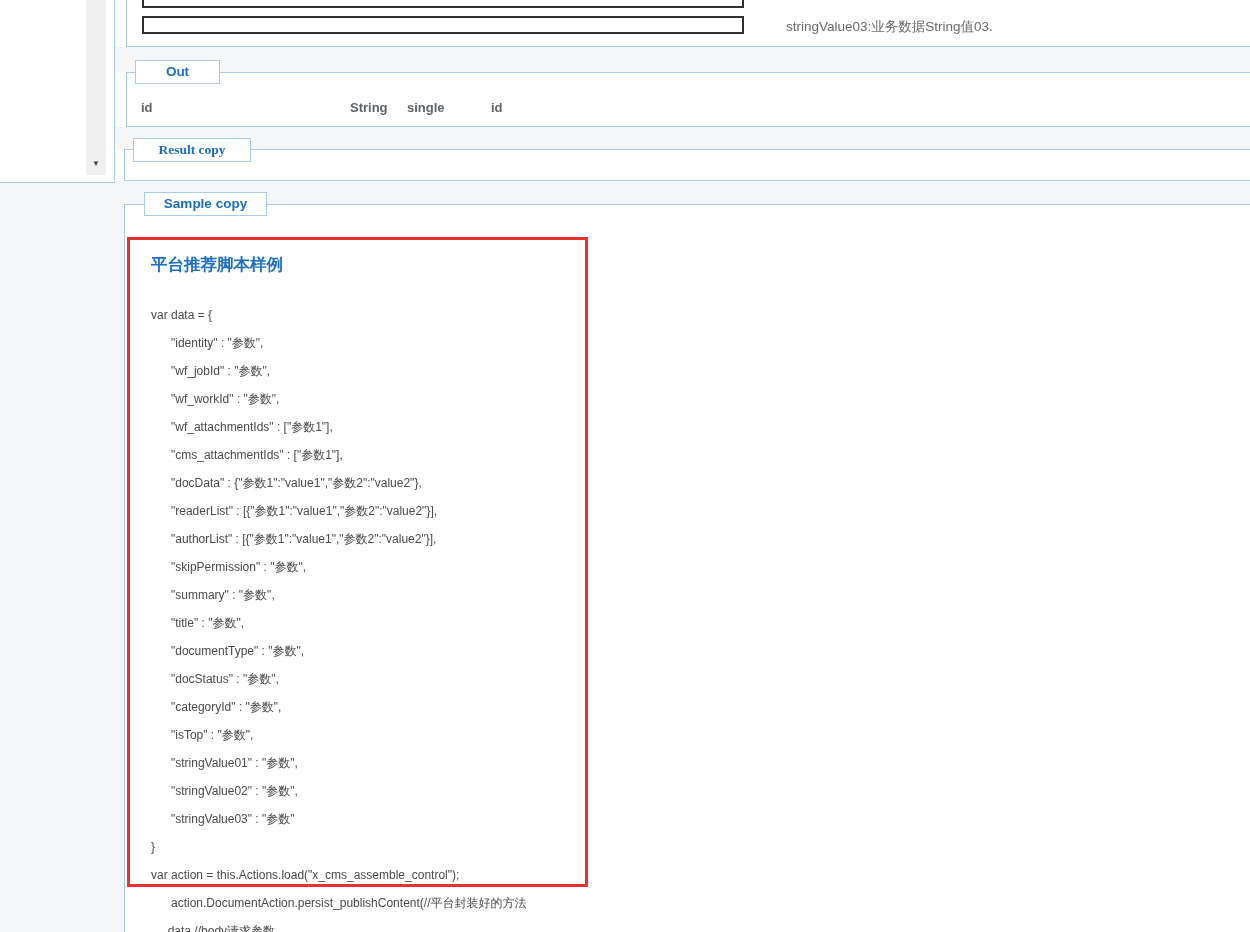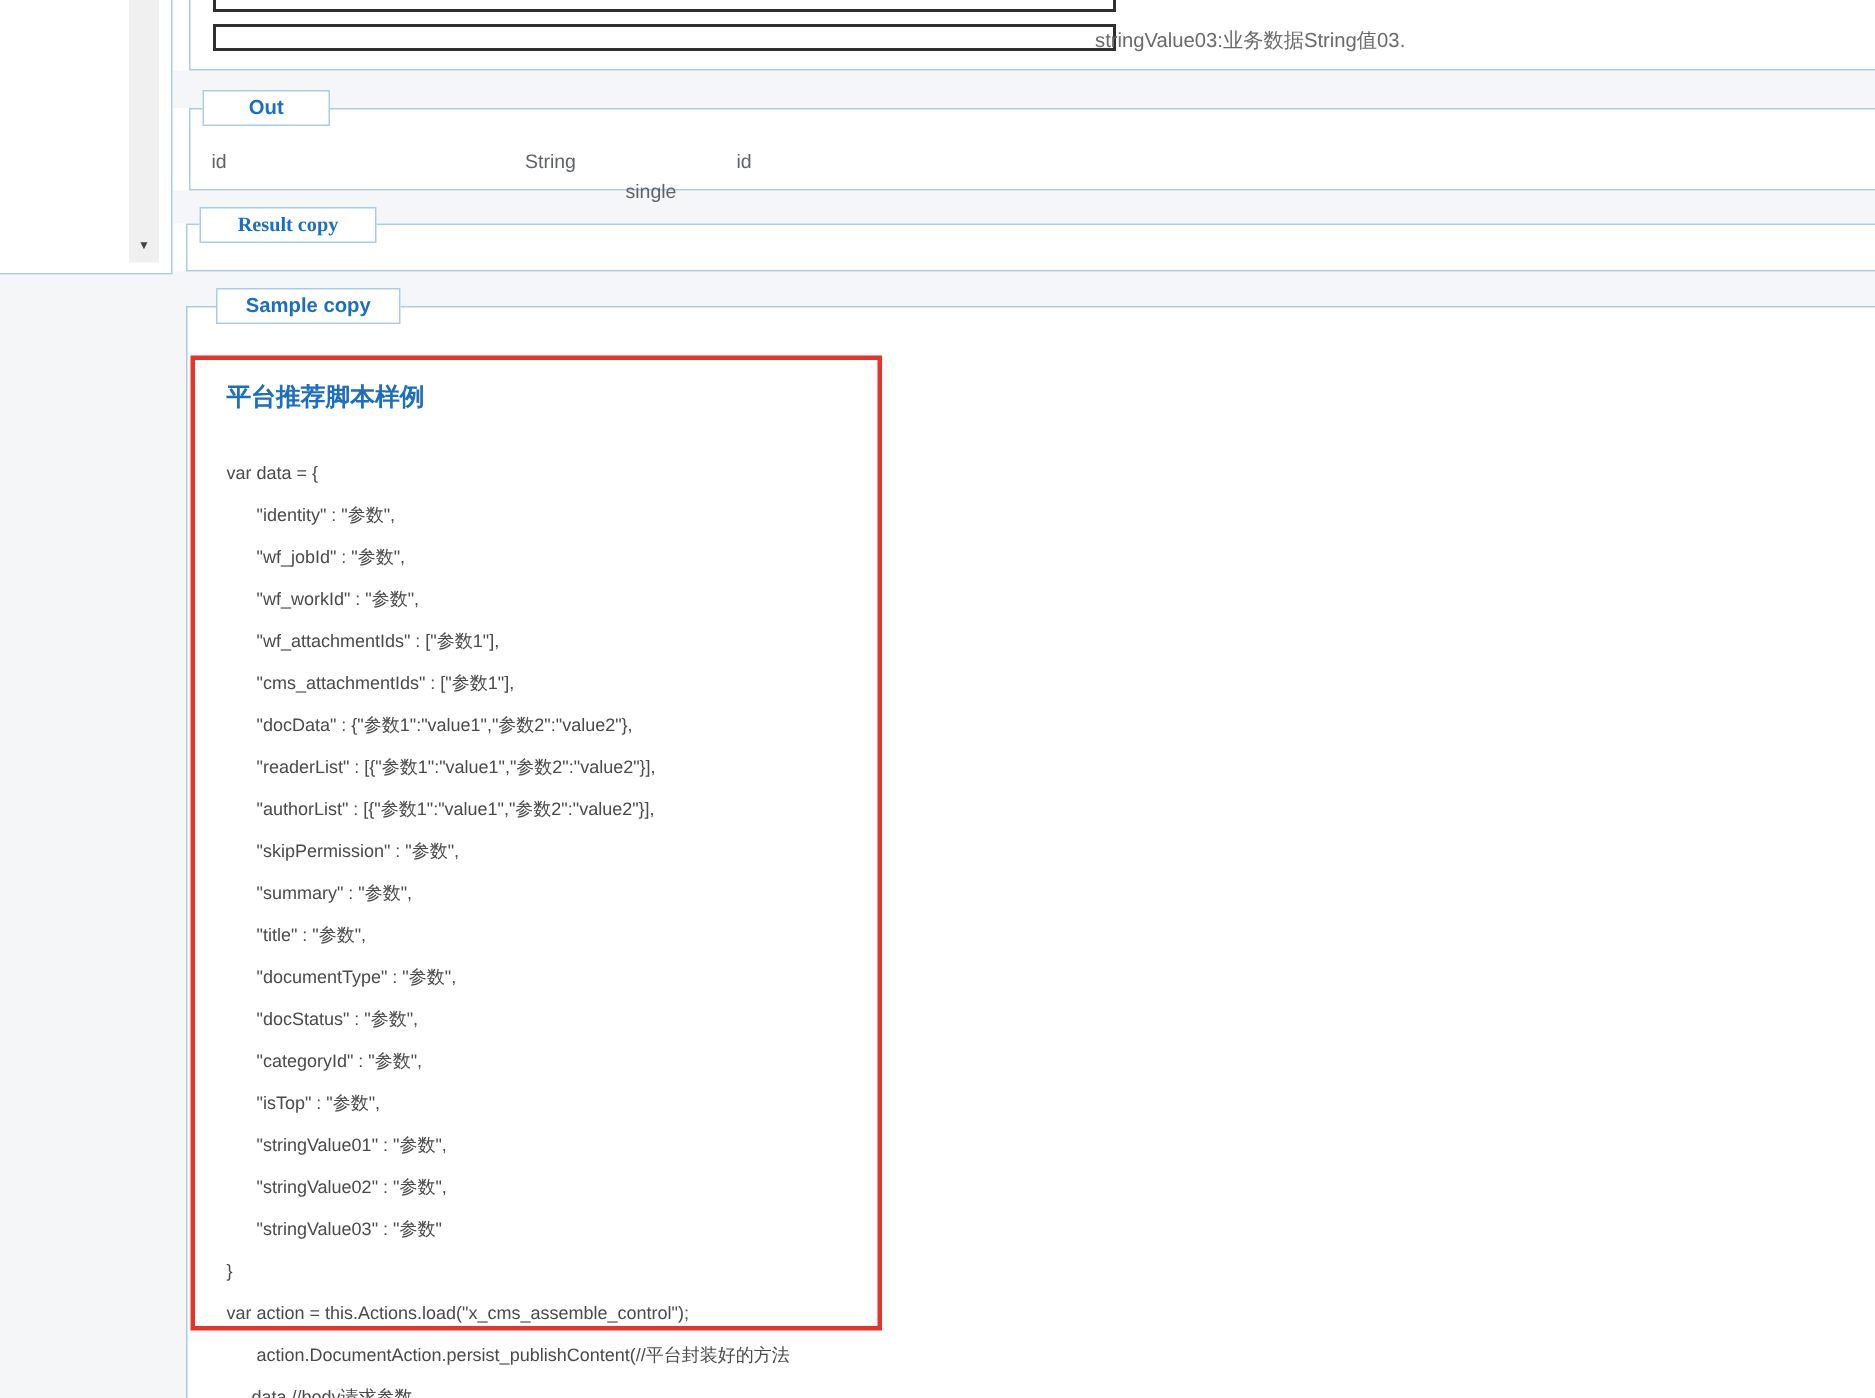--- a/index.html
+++ b/index.html
@@ -35,26 +35,26 @@
           color:var(--accent-blue);font-weight:bold;font-size:13.5px;text-align:center;
           height:24px;line-height:22px;}
   .lg-out{left:135px;top:60px;width:85px;}
   .lg-result{left:133px;top:138px;width:118px;font-family:Liberation Serif, serif;}
   .lg-sample{left:144px;top:192px;width:123px;}
 
   .tinput{position:absolute;height:18px;width:602px;border:2px solid #2f2f2f;background:#fff;
           font-size:12px;padding:0 3px;outline:none;border-radius:0;}
   .inp1{left:15px;top:0;height:19px;}
   .inp2{left:15px;top:27px;}
-  .flabel{position:absolute;left:603px;font-size:13.5px;color:var(--text-gray);white-space:nowrap;}
+  .flabel{position:absolute;left:659px;font-size:13.5px;color:var(--text-gray);white-space:nowrap;}
   .flb1{top:-5px;}
   .flb2{top:29px;}
 
-  .out-col{position:absolute;top:27px;font-size:13px;color:#5f6368;}
-  .oc0{left:14px;} .oc1{left:179px;margin-left:44px;} .oc2{left:290px;margin-top:20px;} .oc3{left:364px;}
+  .out-col{position:absolute;top:27px;font-size:13px;color:#5f6368;font-weight:bold;}
+  .oc0{left:14px;} .oc1{left:179px;margin-left:44px;} .oc2{left:280px;} .oc3{left:364px;}
 
   .red-box{position:absolute;left:127px;top:237px;width:461px;height:650px;z-index:4;
            background:#fff;border:3px solid var(--highlight-red);}
   .sample-title{margin:14px 0 0 21px;font-size:16.5px;font-weight:bold;color:var(--accent-blue);}
   .sample-code{margin:25px 0 0 21px;font-family:"Liberation Sans","DejaVu Sans",sans-serif;
                font-size:12px;line-height:28px;color:var(--code-gray);white-space:pre;}
 </style>
 </head>
 <body>
 

